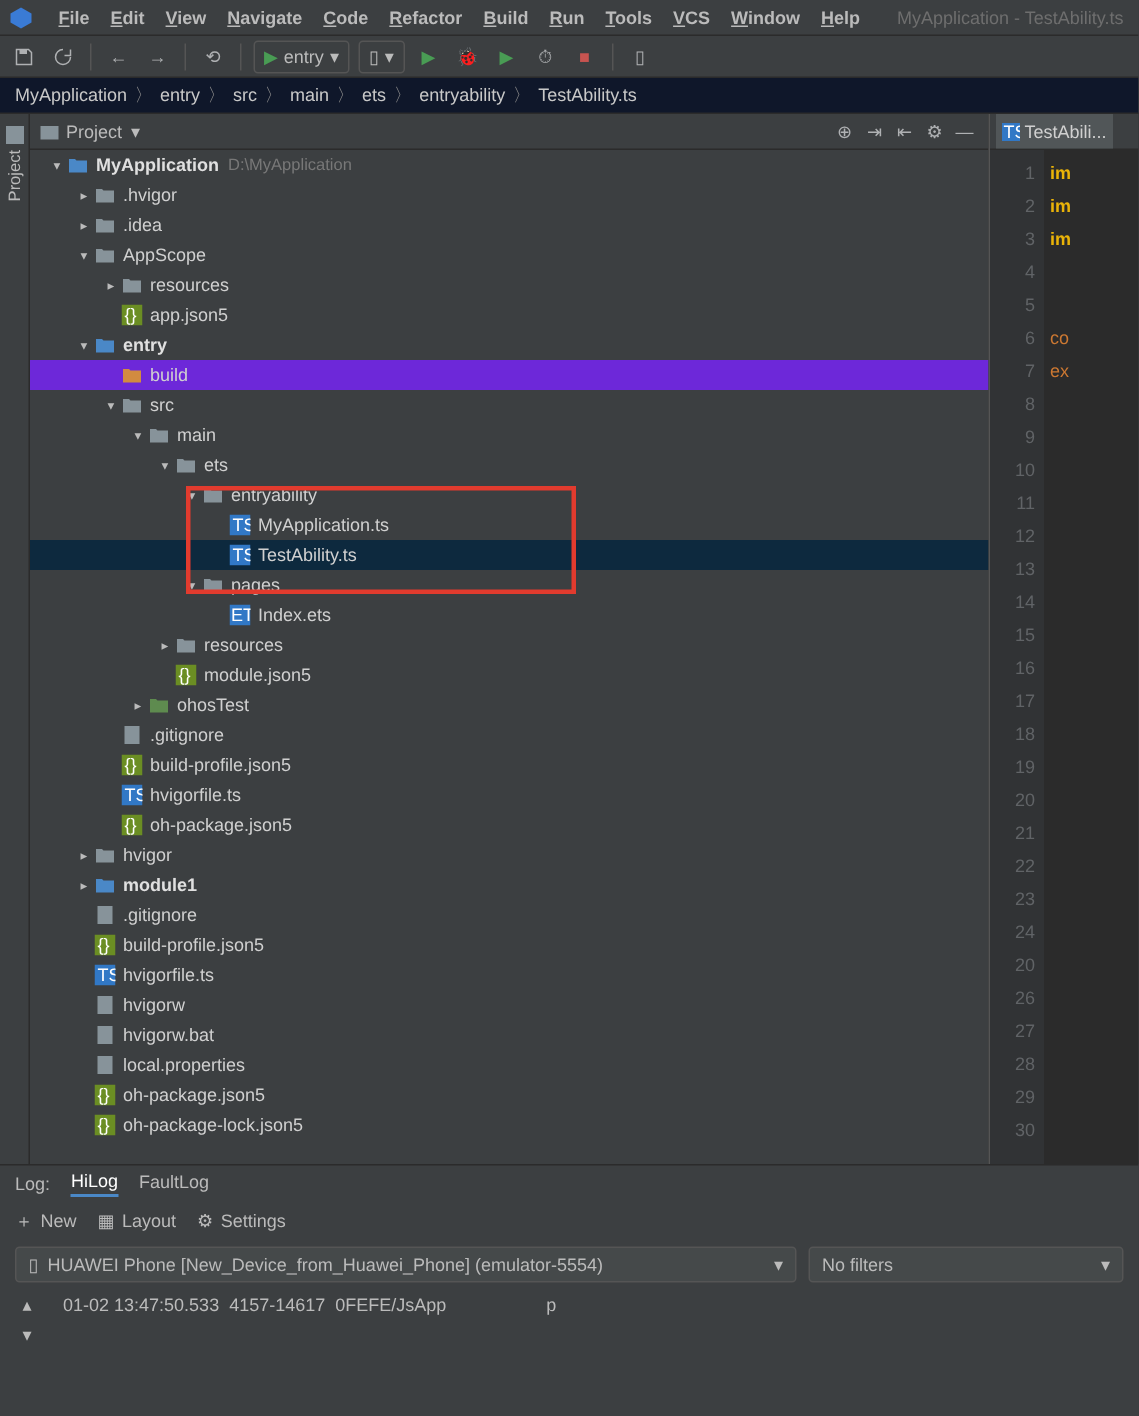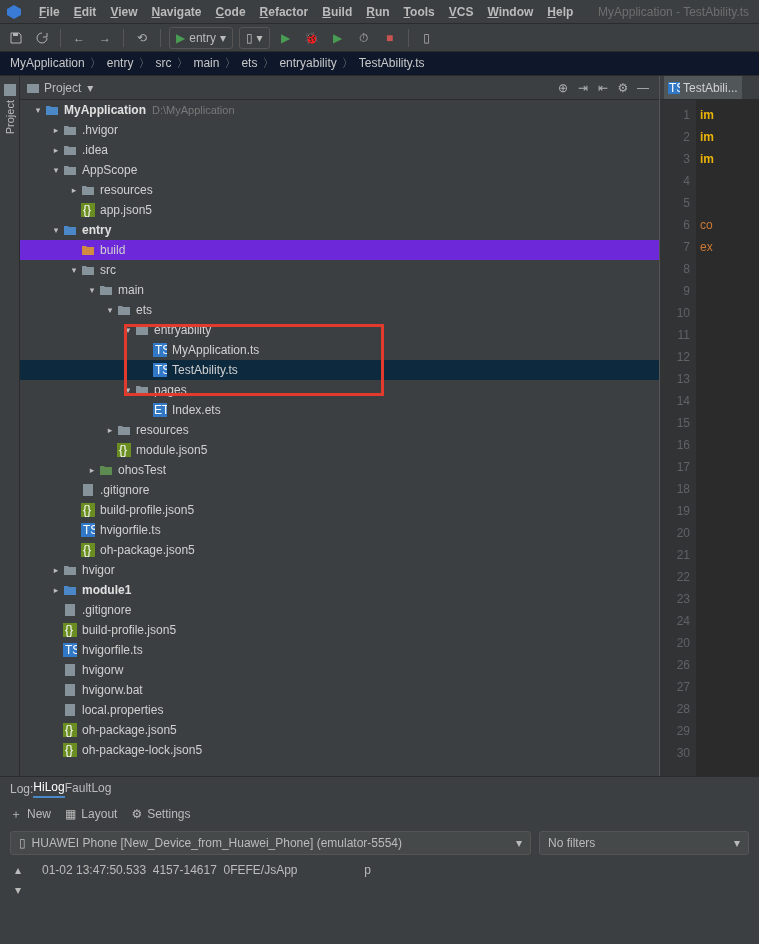--- a/index.html
+++ b/index.html
@@ -39,21 +39,21 @@
 .editor-area { width: 100px; background: #2b2b2b; border-left: 1px solid #555; display: flex; flex-direction: column; }
 .editor-tabs { height: 24px; background: #3c3f41; display: flex; align-items: center; border-bottom: 1px solid #2b2b2b; padding-left: 4px; }
 .editor-tab { display: flex; align-items: center; gap: 3px; padding: 0 4px; height: 100%; background: #515658; color: #d0d0d0; }
 .editor-body { flex: 1; display: flex; background: #2b2b2b; }
 .gutter { width: 36px; background: #313335; text-align: right; padding: 4px 6px 0 0; color: #606366; line-height: 22px; font-family: Consolas, monospace; font-size: 12px; }
 .code-area { flex: 1; padding: 4px 4px; font-family: Consolas, monospace; line-height: 22px; overflow: hidden; }
 .code-line { white-space: nowrap; }
 .kw { color: #eab308; font-weight: bold; }
 .kw2 { color: #cc7832; }
 .bottom-panel { height: 156px; border-top: 1px solid #2b2b2b; background: #3c3f41; display: flex; flex-direction: column; }
-.log-tabs { display: flex; align-items: center; height: 24px; padding: 0 10px; }
+.log-tabs { display: flex; align-items: center; height: 24px; padding: 0 10px; gap: 14px; }
 .log-tabs .lbl { color: #bbb; }
 .log-tabs .tab { cursor: pointer; padding-bottom: 2px; }
 .log-tabs .tab.active { border-bottom: 2px solid #4a88c7; color: #fff; }
 .log-toolbar { display: flex; align-items: center; height: 26px; padding: 0 10px; gap: 14px; }
 .log-toolbar .tb-item { display: flex; align-items: center; gap: 5px; cursor: pointer; }
 .filter-row { display: flex; align-items: center; height: 32px; padding: 0 10px; gap: 8px; }
 .filter-row .dropdown { flex: 1; border: 1px solid #555; border-radius: 3px; height: 24px; display: flex; align-items: center; padding: 0 8px; justify-content: space-between; background: #45494a; }
 .filter-row .dropdown.small { flex: 0 0 210px; }
 .log-body { flex: 1; display: flex; font-family: Consolas, monospace; color: #bbb; overflow: hidden; }
 .log-left { width: 36px; display: flex; flex-direction: column; align-items: center; padding-top: 4px; gap: 6px; }

